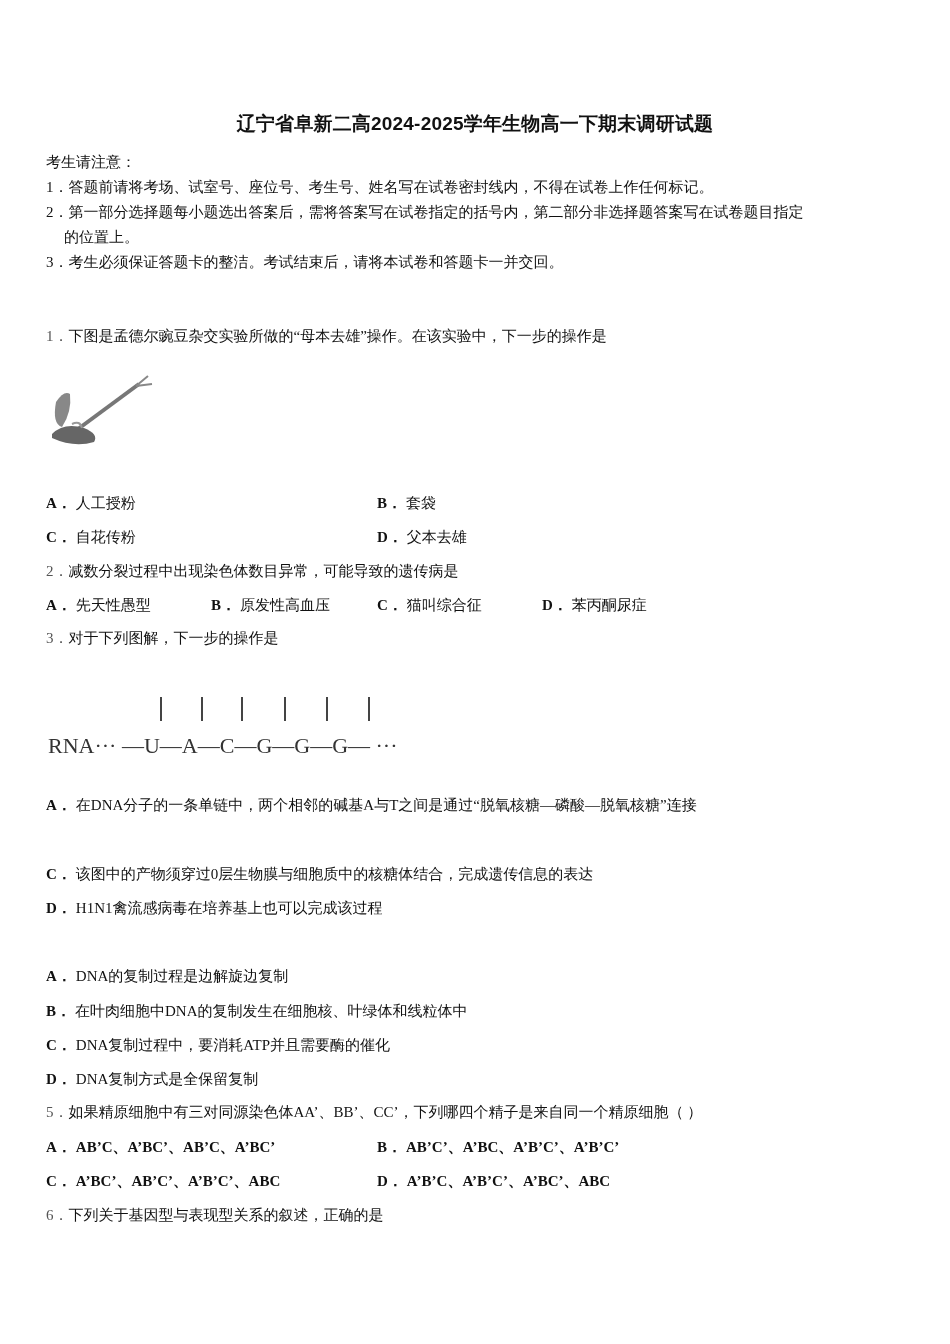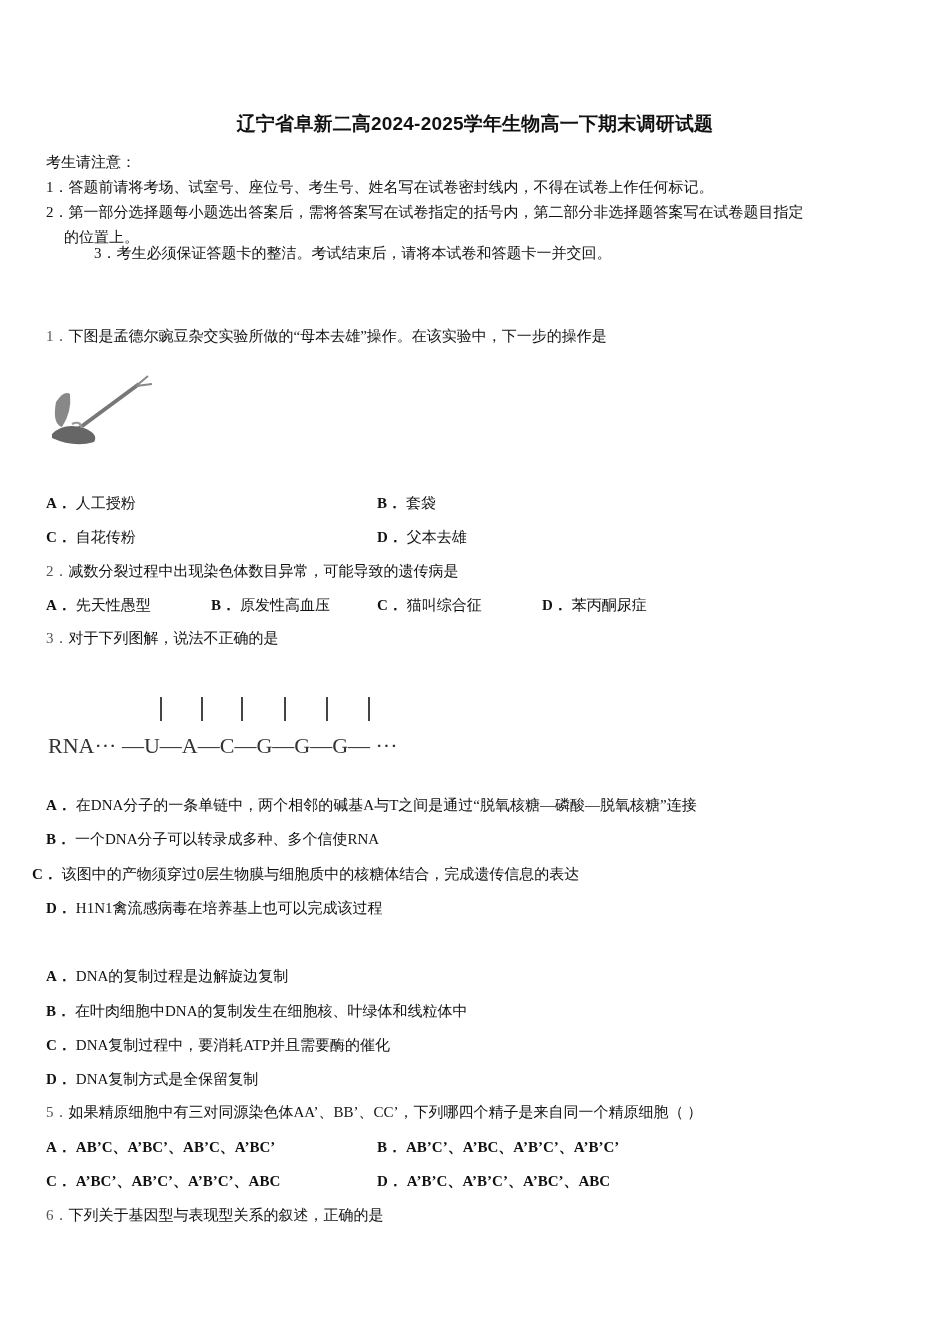--- a/index.html
+++ b/index.html
@@ -23,21 +23,21 @@
 <body>
 
 <div class="page">
 
   <div class="title">辽宁省阜新二高2024-2025学年生物高一下期末调研试题</div>
 
   <div class="line" style="top:152px;">考生请注意：</div>
   <div class="line" style="top:177px;">1．答题前请将考场、试室号、座位号、考生号、姓名写在试卷密封线内，不得在试卷上作任何标记。</div>
   <div class="line" style="top:202px;">2．第一部分选择题每小题选出答案后，需将答案写在试卷指定的括号内，第二部分非选择题答案写在试卷题目指定</div>
   <div class="line" style="top:227px;margin-left:18px;">的位置上。</div>
-  <div class="line" style="top:243px;margin-left:48px;">3．考生必须保证答题卡的整洁。考试结束后，请将本试卷和答题卡一并交回。</div>
+  <div class="line" style="top:252px;">3．考生必须保证答题卡的整洁。考试结束后，请将本试卷和答题卡一并交回。</div>
 
 
   <div class="line" style="top:326px;">
     <span class="qnum">1．</span><span>下图是孟德尔豌豆杂交实验所做的“母本去雄”操作。在该实验中，下一步的操作是</span>
   </div>
   <div class="figure">
     <svg width="110" height="80" viewBox="0 0 110 80">
       <path d="M30 60 L95 12" stroke="#777" stroke-width="4" fill="none"></path>
       <path d="M92 14 L104 4 M92 14 L108 12" stroke="#888" stroke-width="2" fill="none"></path>
       <path d="M12 30 Q20 18 26 22 Q28 40 18 55 Q8 52 12 30 Z" fill="#888"></path>
@@ -52,34 +52,33 @@
 
   <div class="line" style="top:561px;">
     <span class="qnum">2．</span><span>减数分裂过程中出现染色体数目异常，可能导致的遗传病是</span>
   </div>
   <div class="opt" style="top:595px; left:46px;"><span class="lbl">A．</span><span>先天性愚型</span></div>
   <div class="opt" style="top:595px; left:211px;"><span class="lbl">B．</span><span>原发性高血压</span></div>
   <div class="opt" style="top:595px; left:377px;"><span class="lbl">C．</span><span>猫叫综合征</span></div>
   <div class="opt" style="top:595px; left:542px;"><span class="lbl">D．</span><span>苯丙酮尿症</span></div>
 
   <div class="line" style="top:628px;">
-    <span class="qnum">3．</span><span>对于下列图解，说法不正确的是</span>
+    <span class="qnum">3．</span><span>对于下列图解，下一步的操作是</span>
   </div>
   <div class="dna-fig">
     <div class="bar" style="left:112px;"></div>
     <div class="bar" style="left:153px;"></div>
     <div class="bar" style="left:193px;"></div>
     <div class="bar" style="left:236px;"></div>
     <div class="bar" style="left:278px;"></div>
     <div class="bar" style="left:320px;"></div>
     <div class="dna-row" style="top:78px;">RNA··· —U—A—C—G—G—G— ···</div>
   </div>
   <div class="opt" style="top:795px; left:46px;"><span class="lbl">A．</span><span>在DNA分子的一条单链中，两个相邻的碱基A与T之间是通过“脱氧核糖—磷酸—脱氧核糖”连接</span></div>
-  <div class="opt" style="top:829px; left:46px;"><span class="lbl">B．</span><span>一个DNA分子可以转录成多种、多个信使RNA</span></div>
-  <div class="opt" style="top:864px; left:32px;"><span class="lbl">C．</span><span>该图中的产物须穿过0层生物膜与细胞质中的核糖体结合，完成遗传信息的表达</span></div>
+  <div class="opt" style="top:864px; left:46px;"><span class="lbl">C．</span><span>该图中的产物须穿过0层生物膜与细胞质中的核糖体结合，完成遗传信息的表达</span></div>
   <div class="opt" style="top:898px; left:46px;"><span class="lbl">D．</span><span>H1N1禽流感病毒在培养基上也可以完成该过程</span></div>
 
   <div class="opt" style="top:966px; left:46px;"><span class="lbl">A．</span><span>DNA的复制过程是边解旋边复制</span></div>
   <div class="opt" style="top:1001px; left:46px;"><span class="lbl">B．</span><span>在叶肉细胞中DNA的复制发生在细胞核、叶绿体和线粒体中</span></div>
   <div class="opt" style="top:1035px; left:46px;"><span class="lbl">C．</span><span>DNA复制过程中，要消耗ATP并且需要酶的催化</span></div>
   <div class="opt" style="top:1069px; left:46px;"><span class="lbl">D．</span><span>DNA复制方式是全保留复制</span></div>
 
   <div class="line" style="top:1102px;">
     <span class="qnum">5．</span><span>如果精原细胞中有三对同源染色体AA’、BB’、CC’，下列哪四个精子是来自同一个精原细胞（ ）</span>
   </div>

